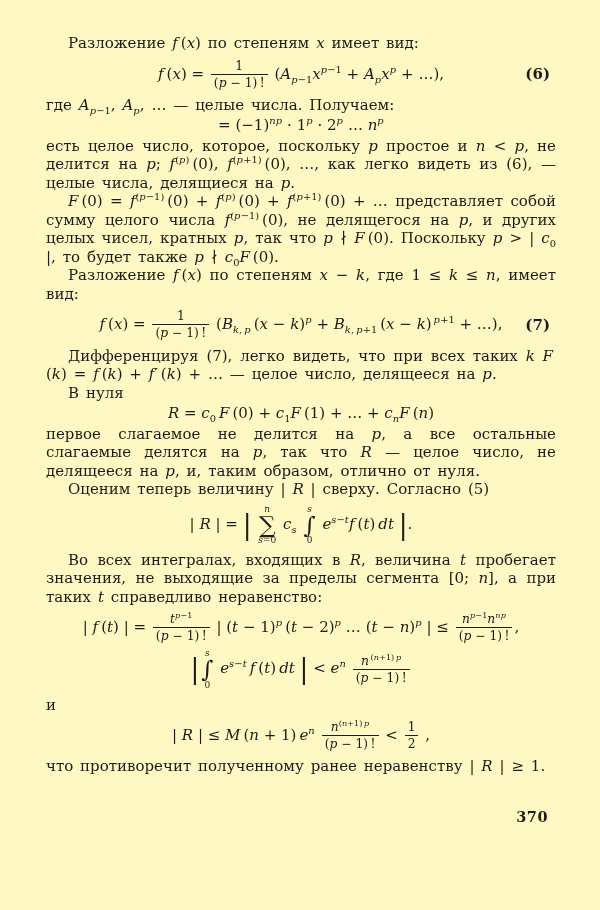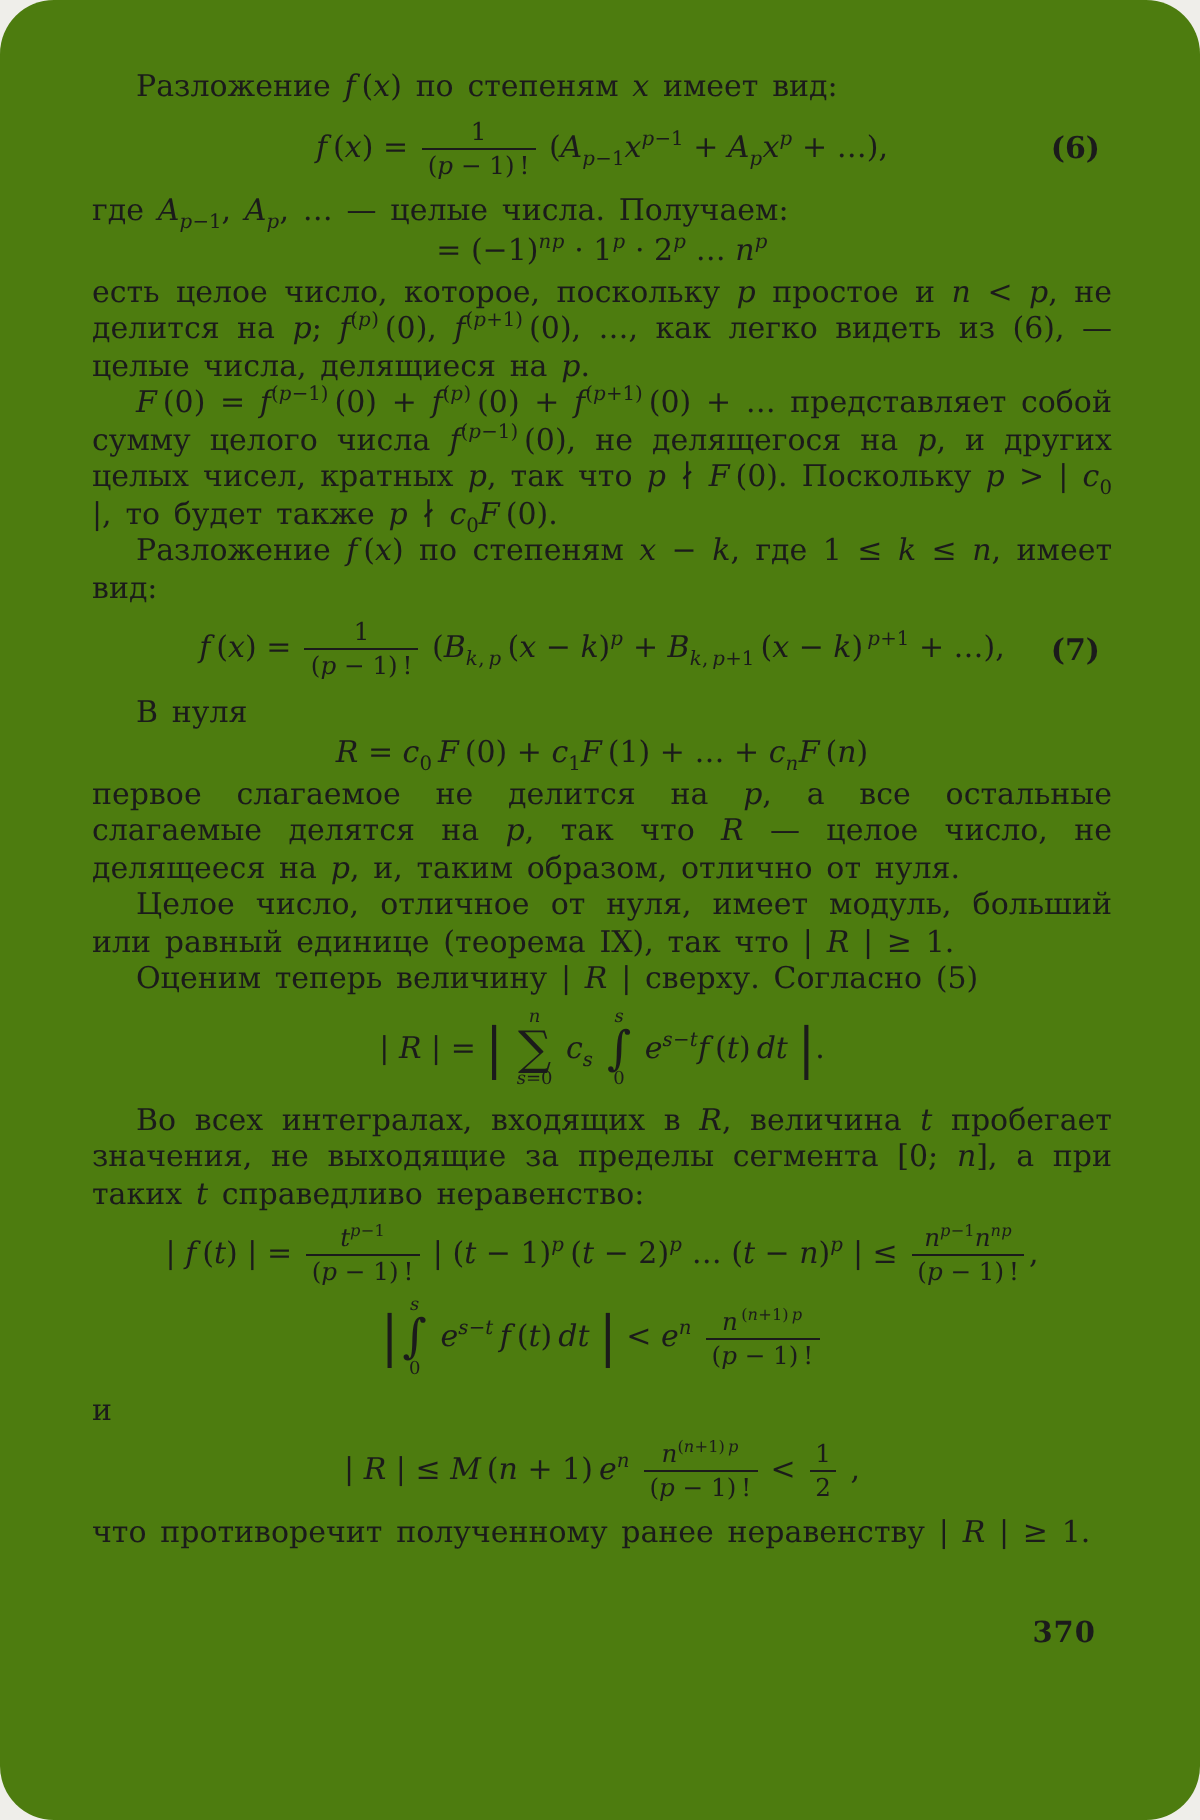--- a/index.html
+++ b/index.html
@@ -7,26 +7,25 @@
     width:600px;height:910px;
     background:#efeeea;
     font-family:"DejaVu Serif","Liberation Serif",serif;
     color:#1b1b1b;
     overflow:hidden;
   }
   .page{
     position:relative;
     width:600px;height:910px;
     box-sizing:border-box;
-    background:#4d7c0f;
+    background:#fef9c3;
     padding:34px 44px 0 46px;
     overflow:hidden;
     font-size:15px;
     line-height:18.5px;
-    border-radius:27px;
   }
   .para{
     margin:0;
     text-align:justify;
     word-spacing:0.14em;
   }
   .ind{text-indent:22px;}
   i{font-style:italic;}
   sup,sub{font-size:0.66em;line-height:0;}
   sup i, sub i{letter-spacing:0.02em;}
@@ -109,28 +108,28 @@
   <p class="para ind"><i>F</i> (0) = <i>f</i><sup>(<i>p</i>−1)</sup> (0) + <i>f</i><sup>(<i>p</i>)</sup> (0) + <i>f</i><sup>(<i>p</i>+1)</sup> (0) + … представляет собой сумму целого числа <i>f</i><sup>(<i>p</i>−1)</sup> (0), не делящегося на <i>p</i>, и других целых чисел, кратных <i>p</i>, так что <i>p</i> ∤ <i>F</i> (0). Поскольку <i>p</i> &gt; | <i>c</i><sub>0</sub> |, то будет также <i>p</i> ∤ <i>c</i><sub>0</sub><i>F</i> (0).</p>
 
   <p class="para ind">Разложение <i>f</i> (<i>x</i>) по степеням <i>x</i> − <i>k</i>, где 1 ≤ <i>k</i> ≤ <i>n</i>, имеет вид:</p>
 
   <div class="eq">
     <span class="eq-body"><i>f</i> (<i>x</i>) = <span class="fr"><span class="n">1</span><span class="d">(<i>p</i> − 1) !</span></span> (<i>B</i><sub><i>k</i>, <i>p</i></sub> (<i>x</i> − <i>k</i>)<sup><i>p</i></sup> + <i>B</i><sub><i>k</i>, <i>p</i>+1</sub> (<i>x</i> − <i>k</i>)<sup> <i>p</i>+1</sup> + …),</span>
     <span class="eq-tag">(7)</span>
   </div>
 
 
+  <p class="para ind">Дифференцируя (7), легко видеть, что при всех таких <i>k</i> <i>F</i> (<i>k</i>) = <i>f</i> (<i>k</i>) + <i>f</i>′ (<i>k</i>) + … — целое число, делящееся на <i>p</i>.</p>
 
   <p class="para ind">В нуля</p>
 
   <div class="disp"><i>R</i> = <i>c</i><sub>0</sub> <i>F</i> (0) + <i>c</i><sub>1</sub><i>F</i> (1) + … + <i>c</i><sub><i>n</i></sub><i>F</i> (<i>n</i>)</div>
 
   <p class="para">первое слагаемое не делится на <i>p</i>, а все остальные слагаемые делятся на <i>p</i>, так что <i>R</i> — целое число, не делящееся на <i>p</i>, и, таким образом, отлично от нуля.</p>
 
-  <p class="para ind">Целое число, отличное от нуля, имеет модуль, больший или равный единице (теорема IX), так что | <i>R</i> | ≥ 1.</p>
 
   <p class="para ind">Оценим теперь величину | <i>R</i> | сверху. Согласно (5)</p>
 
   <div class="eq">
     <span class="eq-body">| <i>R</i> | = <span class="bb">|</span> <span class="op">
           <span class="t"><i>n</i></span>
           <span class="m">∑</span>
           <span class="b"><i>s</i>=0</span>
         </span> <i>c</i><sub><i>s</i></sub> <span class="op">
           <span class="t"><i>s</i></span>

